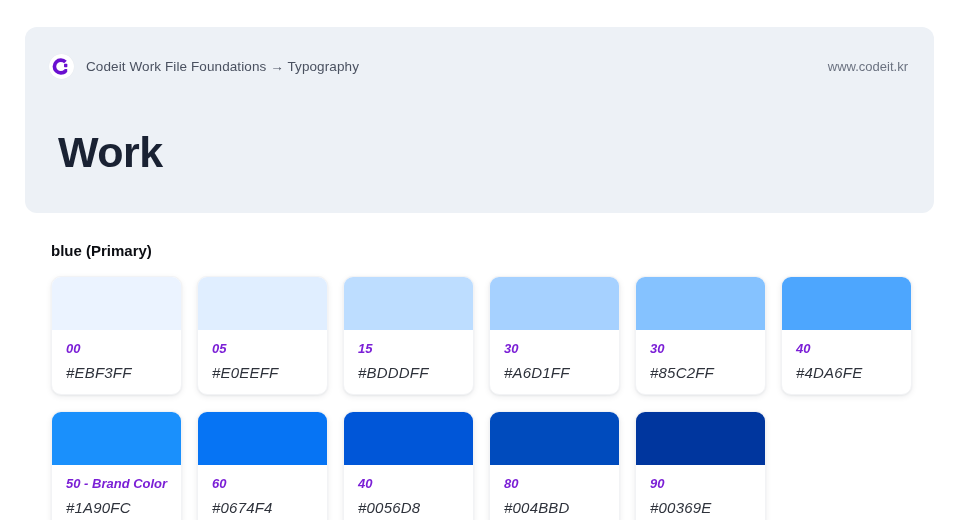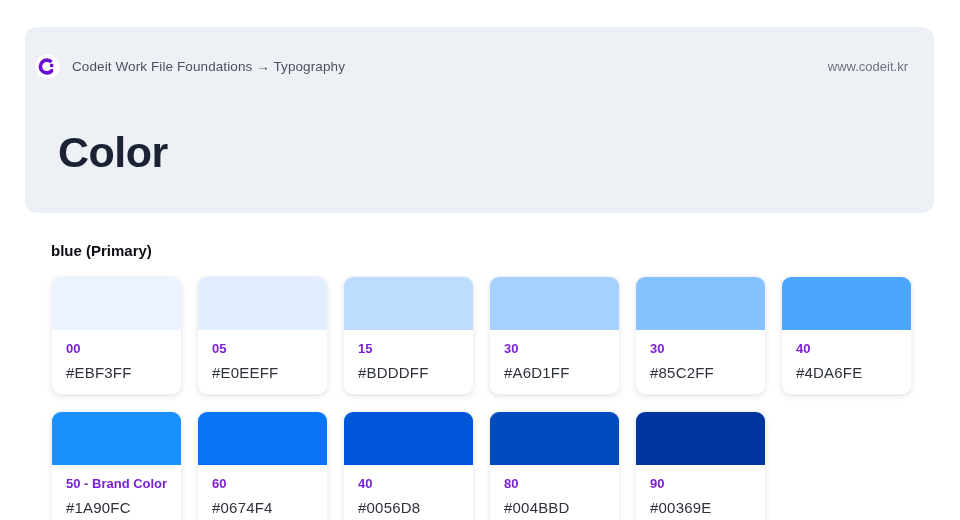--- a/index.html
+++ b/index.html
@@ -14,21 +14,21 @@
   .band {
     position:absolute;
     left:25px; top:27px;
     width:909px; height:186px;
     background:var(--band_bg, #EDF1F6);
     border-radius:12px;
   }
   .band-top {
     display:flex;
     align-items:center;
-    padding:27px 26px 0 10px;
+    padding:27px 26px 0 24px;
   }
   .logo {
     width:25px; height:25px;
     border-radius:50%;
     background:#ffffff;
     display:flex;
     align-items:center;
     justify-content:center;
     flex:0 0 auto;
     box-shadow:0 0 1px rgba(0,0,0,0.08);
@@ -75,20 +75,21 @@
     border-radius:10px;
     overflow:hidden;
     border:1px solid #f2f3f5;
     box-shadow:0 1px 2px rgba(16,24,40,0.05), 0 2px 6px rgba(16,24,40,0.07);
   }
   .swatch {
     height:53px;
   }
   .card-info {
     padding:11px 14px 13px 14px;
+    font-style:italic;
   }
   .card-label {
     font-size:13px;
     font-weight:bold;
     color:var(--accent_purple, #7B1FD6);
     white-space:nowrap;
   }
   .card-hex {
     font-size:15px;
     color:var(--hex_text, #2E323B);
@@ -104,21 +105,21 @@
     <span class="logo">
       <svg width="19" height="19" viewBox="0 0 24 24">
         <path d="M17 6.4 A8.1 8.1 0 1 0 17 17.6" fill="none" stroke="#6A0FD0" stroke-width="4.6"></path>
         <rect x="15.2" y="8.6" width="4.2" height="4.2" rx="0.8" fill="#6A0FD0"></rect>
         <path d="M15.6 15.2 h3.6 v3 l-2.2 2.6 h-1.4 z" fill="#6A0FD0"></path>
       </svg>
     </span>
     <span class="breadcrumb">Codeit Work File Foundations → Typography</span>
     <a class="site-link">www.codeit.kr</a>
   </div>
-  <h1 class="page-title">Color</h1>
+  <h1 class="page-title">Work</h1>
 </div>
 
 <div class="main">
   <h2 class="section-title">blue (Primary)</h2>
   <div class="grid">
 
       <div class="card">
         <div class="swatch" style="background-color: rgb(235, 243, 255);"></div>
         <div class="card-info">
           <div class="card-label">00</div>

